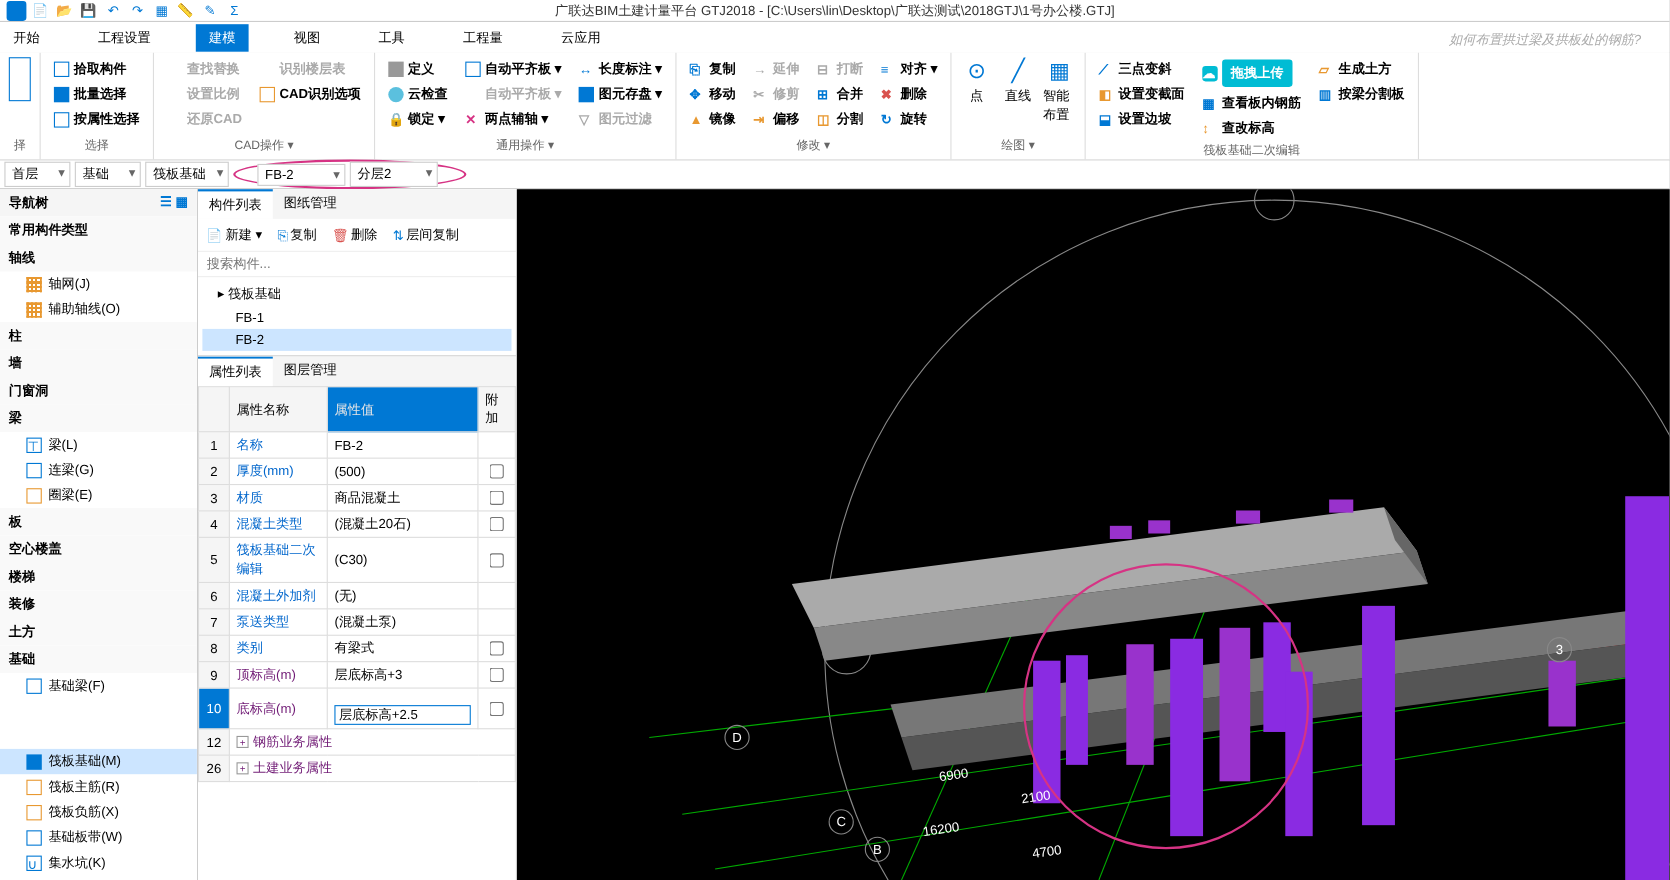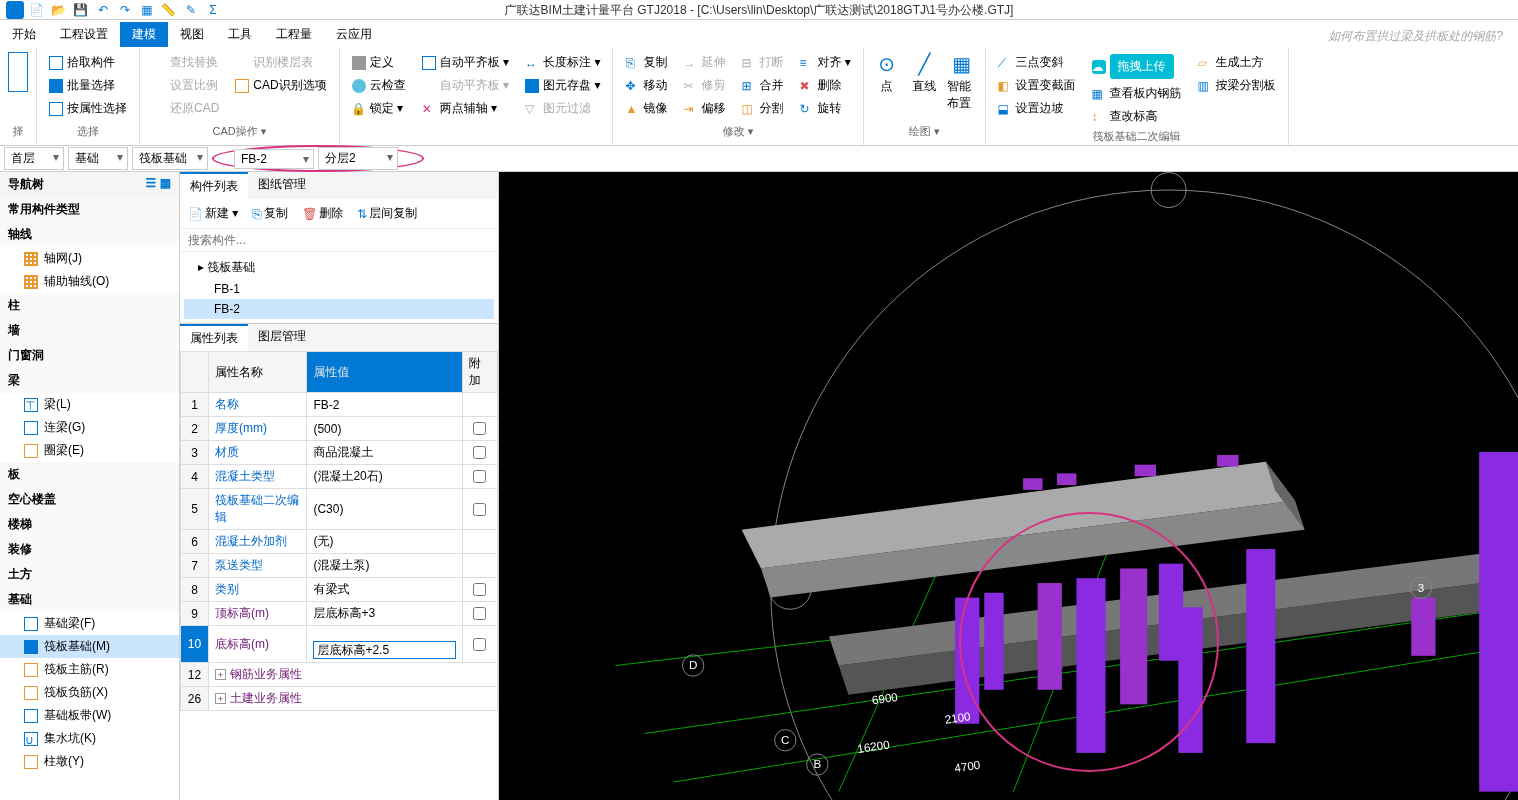--- a/index.html
+++ b/index.html
@@ -3,53 +3,53 @@
   <meta charset="utf-8">
   <style>
     * { margin: 0; padding: 0; box-sizing: border-box; font-family: "Microsoft YaHei", Arial, sans-serif; font-size: 12px; }
     body { background: #f0f0f0; overflow: hidden; }
     
     .toolbar-top { background: #fff; border-bottom: 1px solid #ccc; height: 20px; display: flex; align-items: center; padding: 0 4px; }
     .toolbar-top .icon-btn { width: 18px; height: 18px; margin: 0 2px; color: #0078d4; cursor: pointer; display: inline-flex; align-items: center; justify-content: center; }
     
     .title-bar { position: absolute; left: 50%; transform: translateX(-50%); top: 2px; color: #333; }
     
-    .menu-bar { background: #fff; height: 28px; display: flex; align-items: center; }
+    .menu-bar { background: #fff; height: 28px; display: flex; align-items: center; gap: 29px; }
     .menu-item { padding: 4px 12px; cursor: pointer; }
     .menu-item.active { background: #0078d4; color: #fff; }
-    .search-help { position: absolute; right: 15px; top: 28px; color: #aaa; font-style: italic; }
+    .search-help { position: absolute; right: 26px; top: 28px; color: #aaa; font-style: italic; }
     
     .ribbon { background: #fff; border-bottom: 1px solid #ccc; height: 98px; display: flex; }
     .ribbon-group { border-right: 1px solid #ddd; padding: 4px 8px; display: flex; flex-direction: column; justify-content: space-between; }
     .ribbon-group-label { text-align: center; color: #666; font-size: 11px; padding: 2px; }
     .ribbon-buttons { display: flex; flex-direction: column; gap: 2px; flex: 1; }
-    .ribbon-btn { display: flex; align-items: center; gap: 4px; padding: 2px 4px; cursor: pointer; white-space: nowrap; }
+    .ribbon-btn { display: flex; align-items: center; gap: 4px; padding: 2px 4px; cursor: pointer; white-space: nowrap; font-weight: bold; }
     .ribbon-btn.disabled { color: #aaa; }
     .ribbon-icon { width: 14px; height: 14px; display: inline-block; }
     .ribbon-col { display: flex; gap: 8px; }
     .highlight-btn { background: #00bcd4; color: #fff; padding: 4px 8px; border-radius: 3px; }
     
     .filter-bar { background: #fff; border-bottom: 1px solid #ccc; height: 26px; display: flex; align-items: center; padding: 0 4px; }
     .filter-dropdown { border: 1px solid #ccc; padding: 2px 20px 2px 6px; margin-right: 4px; position: relative; min-width: 60px; background: #fff; }
     .filter-dropdown::after { content: "▾"; position: absolute; right: 4px; color: #666; }
     .highlight-ellipse { border: 2px solid #d63384; border-radius: 50%; padding: 0px 20px; display: flex; align-items: center; }
     
     .main-content { display: flex; height: calc(100vh - 172px); }
     
     .left-panel { width: 180px; background: #fff; border-right: 1px solid #ccc; overflow-y: auto; }
     .panel-header { background: #f5f5f5; padding: 4px 8px; font-weight: bold; display: flex; justify-content: space-between; }
     .tree-label { padding: 4px 8px; font-weight: bold; background: #f9f9f9; }
     .tree-item { padding: 3px 8px 3px 24px; display: flex; align-items: center; gap: 6px; cursor: pointer; }
-    .tree-item.selected { background: #cce5ff; }
+    .tree-item.selected { background: #cce5ff; margin-top: 46px; }
     .tree-icon { width: 14px; height: 14px; display: inline-block; }
     .tree-icon.grid { background: repeating-linear-gradient(0deg,#e89830 0 2px,transparent 2px 4px),repeating-linear-gradient(90deg,#e89830 0 2px,transparent 2px 4px); }
     .tree-icon.blue { border: 1px solid #0078d4; }
     .tree-icon.orange { border: 1px solid #e89830; }
     
-    .middle-panel { width: 319px; background: #fff; border-right: 1px solid #ccc; display: flex; flex-direction: column; }
+    .middle-panel { width: 290px; background: #fff; border-right: 1px solid #ccc; display: flex; flex-direction: column; }
     .tabs { display: flex; background: #f5f5f5; }
     .tab { padding: 4px 10px; cursor: pointer; }
     .tab.active { background: #fff; border-top: 2px solid #0078d4; }
     .toolbar-row { display: flex; gap: 6px; padding: 4px; border-bottom: 1px solid #eee; }
     .tb-btn { display: flex; align-items: center; gap: 2px; cursor: pointer; padding: 2px 4px; }
     .search-box { width: 100%; border: none; border-bottom: 1px solid #eee; padding: 4px 8px; color: #aaa; }
     .comp-tree { padding: 4px; }
     .comp-item { padding: 3px 8px 3px 30px; cursor: pointer; }
     .comp-item.selected { background: #cce5ff; }
     .comp-parent { padding: 3px 8px 3px 14px; }
@@ -192,20 +192,21 @@
         <div class="ribbon-btn">
             <span class="ribbon-icon" style="background:#0078d4;"></span>
             <span>图元存盘 ▾</span>
           </div>
         <div class="ribbon-btn disabled">
             <span class="ribbon-icon">▽</span>
             <span>图元过滤</span>
           </div>
       </div>
     </div>
+    <div class="ribbon-group-label">通用操作 ▾</div>
   </div>
   <div class="ribbon-group">
     <div class="ribbon-col">
       <div class="ribbon-buttons">
         <div class="ribbon-btn">
             <span class="ribbon-icon" style="color:#0078d4;">⎘</span>
             <span>复制</span>
           </div>
         <div class="ribbon-btn">
             <span class="ribbon-icon" style="color:#0078d4;">✥</span>

